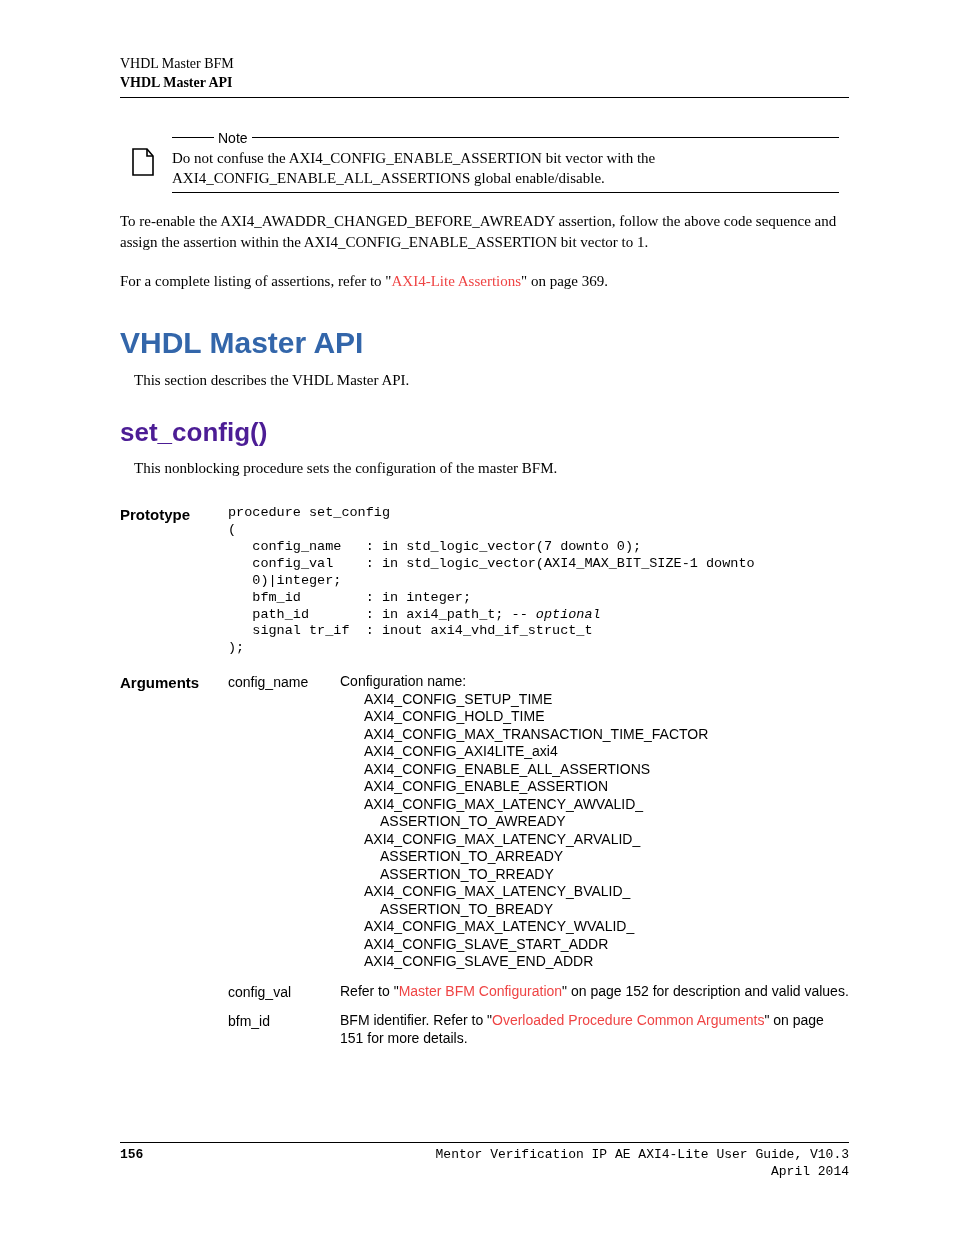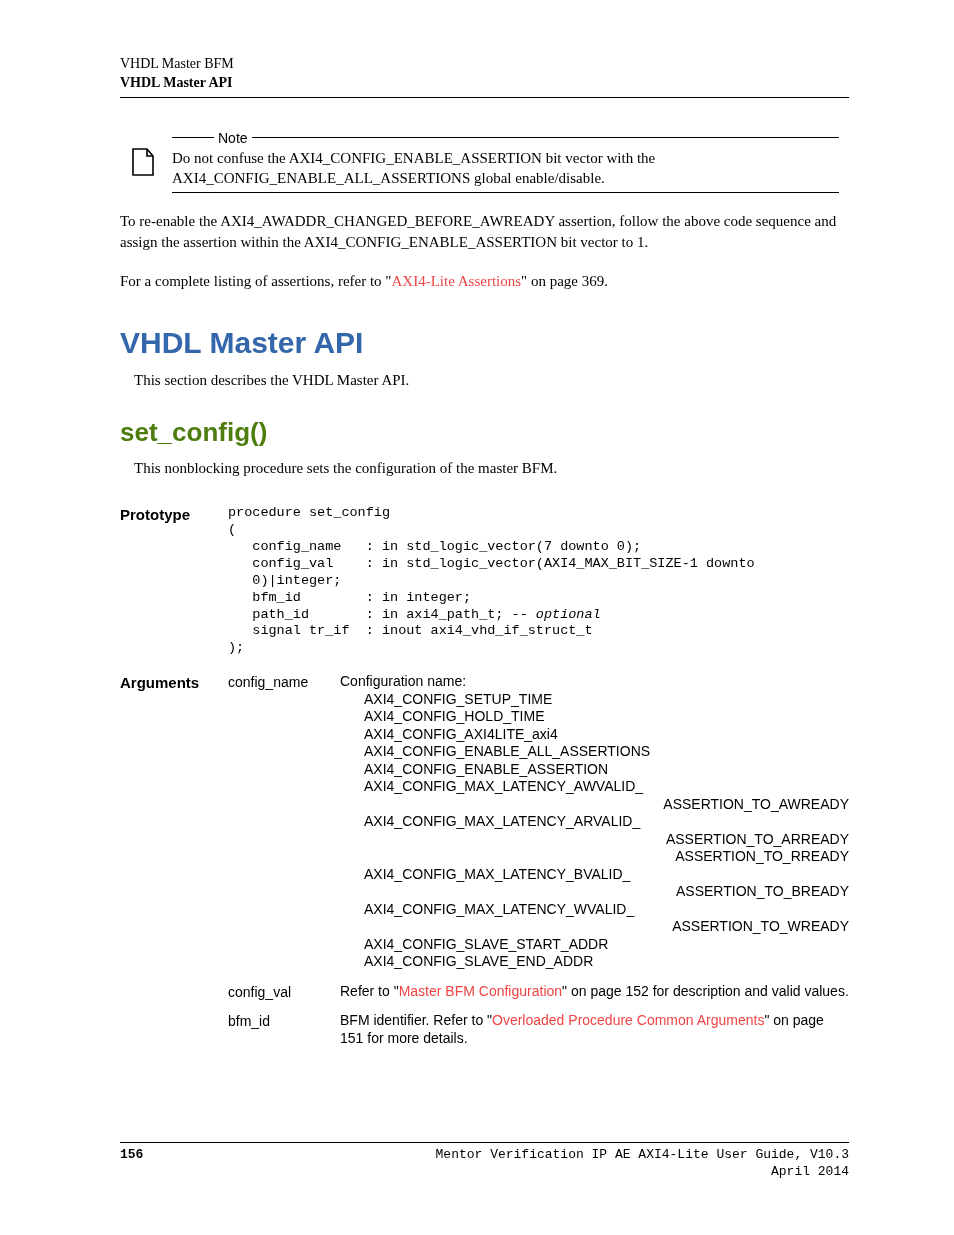--- a/index.html
+++ b/index.html
@@ -26,21 +26,21 @@
   }
   .note-icon svg { width: 22px; height: 28px; }
   .note-label-row { display: flex; align-items: center; }
   .note-label-row .line { flex: 1; border-top: 1.2px solid #000; height: 0; }
   .note-label-row .short-line { width: 42px; border-top: 1.2px solid #000; height: 0; }
   .note-label { font-family: Arial, Helvetica, sans-serif; font-weight: normal; font-size: 14px; padding: 0 4px; }
   .note-body { font-size: 15px; line-height: 1.35; padding: 2px 0 4px 0; }
   .note-bottom { border-top: 1.2px solid #000; height: 0; }
   .para { font-size: 15px; line-height: 1.4; margin: 18px 0 0 0; }
   .h1 { font-family: Arial, Helvetica, sans-serif; font-weight: bold; color: #3366aa; font-size: 30px; margin-top: 34px; }
-  .h2 { font-family: Arial, Helvetica, sans-serif; font-weight: bold; color: #4d7c0f; font-size: 26px; margin-top: 26px; }
+  .h2 { font-family: Arial, Helvetica, sans-serif; font-weight: bold; color: #4c1d95; font-size: 26px; margin-top: 26px; }
   .intro { font-size: 15px; margin-top: 10px; margin-left: 14px; line-height: 1.4; }
   .link { color: #ef4444; }
   .def-block { margin-top: 26px; margin-left: 0; }
   .def-row { display: flex; align-items: flex-start; margin-bottom: 16px; }
   .def-label {
     font-family: Arial, Helvetica, sans-serif;
     font-weight: bold;
     font-size: 15px;
     width: 108px;
     flex-shrink: 0;
@@ -63,21 +63,21 @@
     flex-shrink: 0;
     padding-top: 1px;
   }
   .arg-desc {
     font-family: Arial, Helvetica, sans-serif;
     font-size: 14px;
     line-height: 1.25;
     flex: 1;
   }
   .arg-desc .config-list { margin-left: 24px; }
-  .arg-desc .config-list .cont { margin-left: 16px; text-align: right; }
+  .arg-desc .config-list .cont { margin-left: 16px; }
   .footer {
     position: absolute;
     left: 120px;
     right: 105px;
     bottom: 54px;
     border-top: 1px solid #000;
     padding-top: 4px;
     font-family: Liberation Mono, monospace;
     font-size: 13px;
     display: flex;
@@ -142,32 +142,32 @@
     <div class="def-label">Arguments</div>
     <div class="def-content arg-table">
 
       <div class="arg-row">
         <div class="arg-name">config_name</div>
         <div class="arg-desc">
           <div>Configuration name:</div>
           <div class="config-list">
             <div>AXI4_CONFIG_SETUP_TIME</div>
             <div>AXI4_CONFIG_HOLD_TIME</div>
+            <div>AXI4_CONFIG_MAX_TRANSACTION_TIME_FACTOR</div>
             <div>AXI4_CONFIG_AXI4LITE_axi4</div>
             <div>AXI4_CONFIG_ENABLE_ALL_ASSERTIONS</div>
             <div>AXI4_CONFIG_ENABLE_ASSERTION</div>
             <div>AXI4_CONFIG_MAX_LATENCY_AWVALID_</div>
             <div class="cont">   ASSERTION_TO_AWREADY</div>
             <div>AXI4_CONFIG_MAX_LATENCY_ARVALID_</div>
             <div class="cont">   ASSERTION_TO_ARREADY</div>
             <div class="cont">   ASSERTION_TO_RREADY</div>
             <div>AXI4_CONFIG_MAX_LATENCY_BVALID_</div>
             <div class="cont">   ASSERTION_TO_BREADY</div>
             <div>AXI4_CONFIG_MAX_LATENCY_WVALID_</div>
-            <div class="cont">   ASSERTION_TO_WREADY</div>
             <div>AXI4_CONFIG_SLAVE_START_ADDR</div>
             <div>AXI4_CONFIG_SLAVE_END_ADDR</div>
           </div>
         </div>
       </div>
 
       <div class="arg-row">
         <div class="arg-name">config_val</div>
         <div class="arg-desc">
           <span>Refer to "</span><span class="link">Master BFM Configuration</span><span>" on page 152 for description and valid values.</span>

